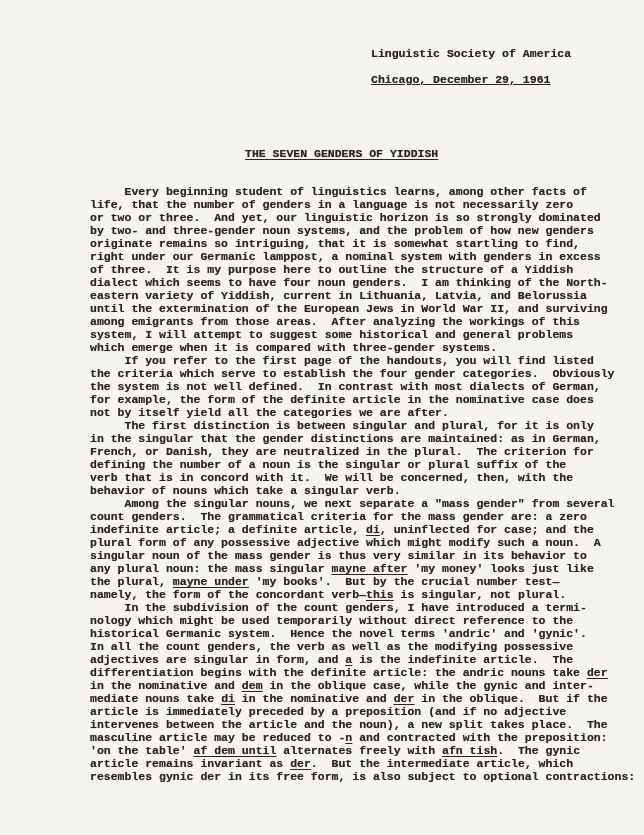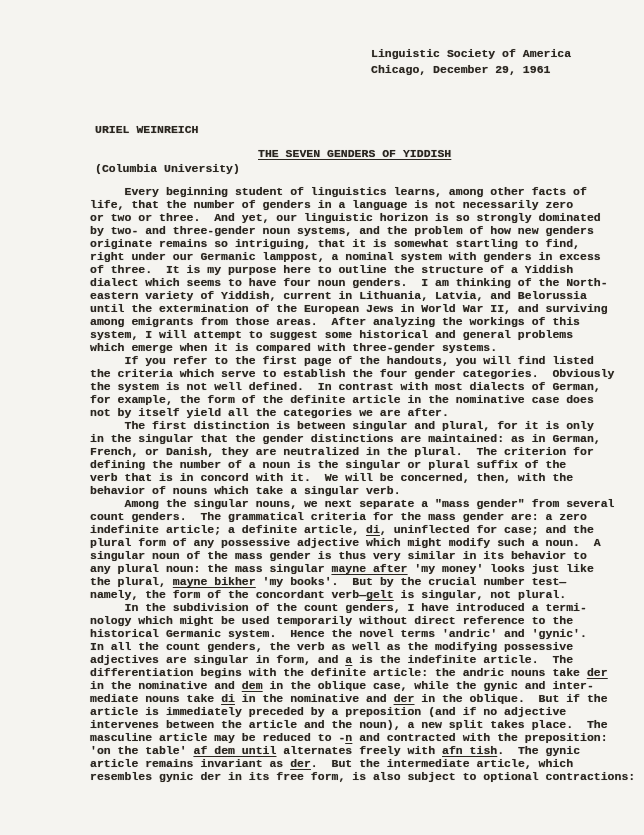--- a/index.html
+++ b/index.html
@@ -13,45 +13,41 @@
     position:relative;
     width:644px;height:835px;
     color:#29251f;
     font-size:11.5px;
     line-height:13px;
     font-weight:700;
     text-shadow:0 0 0.7px rgba(45,40,32,0.55);
   }
   .header-right{position:absolute;left:371px;top:47px;}
   .header-right .hline{height:13px;white-space:pre;}
-  .header-right .hline + .hline{margin-top:3px;}
+  .header-right .hline + .hline{margin-top:13px;text-decoration:underline;}
   .author-block{position:absolute;left:95px;top:97px;white-space:pre;}
   .doc-title{
-    position:absolute;left:258px;top:147px;white-space:pre;
+    position:absolute;left:245px;top:147px;white-space:pre;
     text-decoration:underline;
     text-underline-offset:2px;
   }
   .doc-body{position:absolute;left:90px;top:185px;width:560px;}
   .para{margin:0;white-space:pre;}
   .para u{text-underline-offset:2px;}
 </style>
 </head>
 <body style="background: rgb(245, 244, 240);">
 
 <div class="page" style="color: rgb(41, 37, 31);">
 
   <div class="header-right">
     <div class="hline">Linguistic Society of America</div>
     <div class="hline">Chicago, December 29, 1961</div>
   </div>
 
-  <div class="author-block">
-    <div>URIEL WEINREICH</div>
-    <div>(Columbia University)</div>
-  </div>
 
   <div class="doc-title">THE SEVEN GENDERS OF YIDDISH</div>
 
   <div class="doc-body">
       <p class="para">     Every beginning student of linguistics learns, among other facts of
 life, that the number of genders in a language is not necessarily zero
 or two or three.  And yet, our linguistic horizon is so strongly dominated
 by two- and three-gender noun systems, and the problem of how new genders
 originate remains so intriguing, that it is somewhat startling to find,
 right under our Germanic lamppost, a nominal system with genders in excess
@@ -72,22 +68,22 @@
 French, or Danish, they are neutralized in the plural.  The criterion for
 defining the number of a noun is the singular or plural suffix of the
 verb that is in concord with it.  We will be concerned, then, with the
 behavior of nouns which take a singular verb.</p>
       <p class="para">     Among the singular nouns, we next separate a "mass gender" from several
 count genders.  The grammatical criteria for the mass gender are: a zero
 indefinite article; a definite article, <u>di</u>, uninflected for case; and the
 plural form of any possessive adjective which might modify such a noun.  A
 singular noun of the mass gender is thus very similar in its behavior to
 any plural noun: the mass singular <u>mayne after</u> 'my money' looks just like
-the plural, <u>mayne bikher</u> 'my books'.  But by the crucial number test—
-namely, the form of the concordant verb—<u>gelt</u> is singular, not plural.</p>
+the plural, <u>mayne under</u> 'my books'.  But by the crucial number test—
+namely, the form of the concordant verb—<u>this</u> is singular, not plural.</p>
       <p class="para">     In the subdivision of the count genders, I have introduced a termi-
 nology which might be used temporarily without direct reference to the
 historical Germanic system.  Hence the novel terms 'andric' and 'gynic'.
 In all the count genders, the verb as well as the modifying possessive
 adjectives are singular in form, and <u>a</u> is the indefinite article.  The
 differentiation begins with the definite article: the andric nouns take <u>der</u>
 in the nominative and <u>dem</u> in the oblique case, while the gynic and inter-
 mediate nouns take <u>di</u> in the nominative and <u>der</u> in the oblique.  But if the
 article is immediately preceded by a preposition (and if no adjective
 intervenes between the article and the noun), a new split takes place.  The

